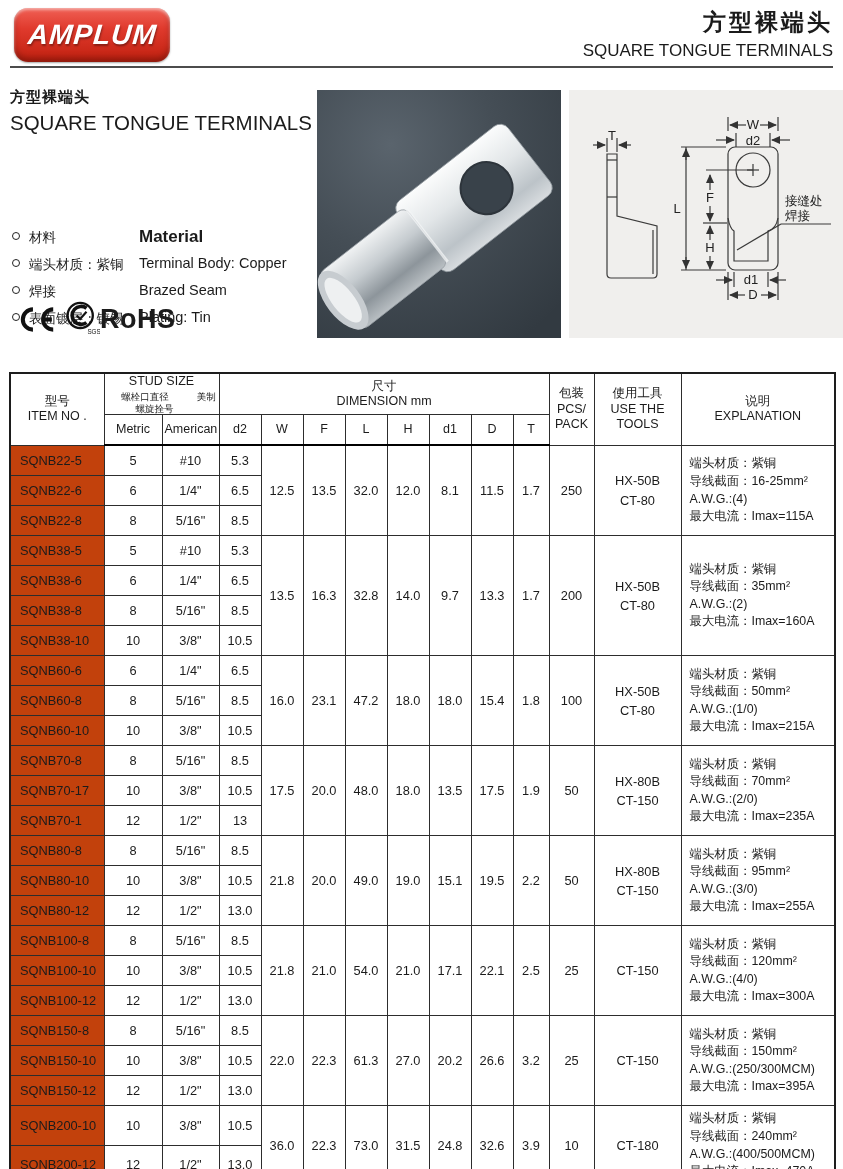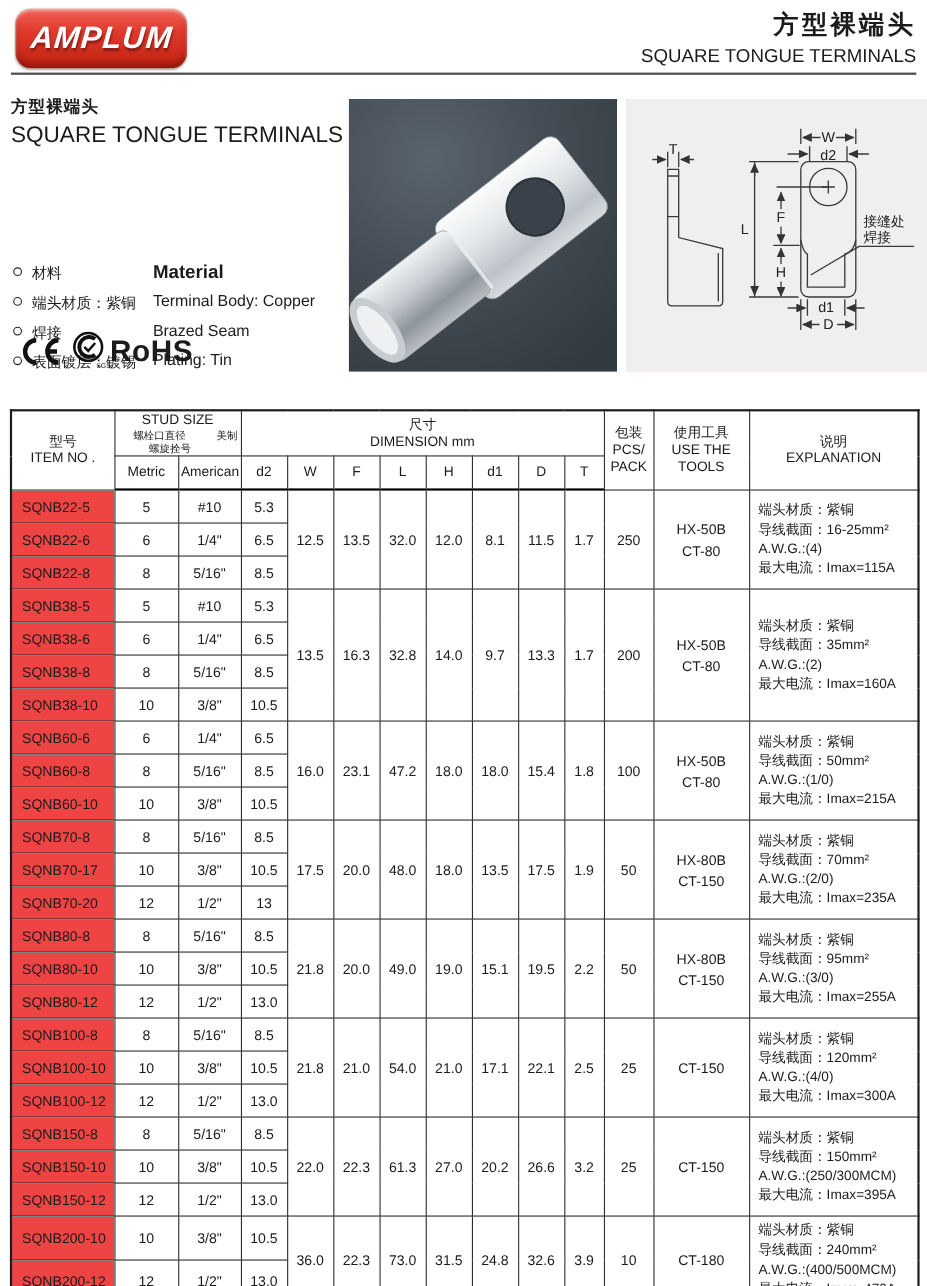--- a/index.html
+++ b/index.html
@@ -15,21 +15,21 @@
         transform:skewX(-5deg);text-shadow:1px 2px 2px rgba(0,0,0,.35);}
   .header-right{position:absolute;right:10px;top:7px;text-align:right;}
   .header-right .cn{font-size:23px;font-weight:bold;letter-spacing:3px;}
   .header-right .en{font-size:17px;margin-top:3px;}
   .header-rule{position:absolute;left:10px;right:10px;top:66px;height:2px;background:#4c4c4c;}
 
   
   .intro-left{position:absolute;left:10px;top:88px;width:302px;}
   .intro-left .cn{font-size:15px;font-weight:bold;letter-spacing:1px;}
   .intro-left .en{font-size:20.5px;margin-top:4px;}
-  .materials{position:absolute;left:10px;top:238px;width:306px;}
+  .materials{position:absolute;left:10px;top:227px;width:306px;}
   .material-row{display:flex;align-items:flex-start;margin-bottom:7px;}
   .material-row .bullet{width:6px;height:6px;border:1.5px solid #222;border-radius:50%;
         margin:5px 9px 0 2px;flex:none;}
   .material-row .cn{width:110px;font-size:13.5px;flex:none;padding-top:2px;}
   .material-row .en{font-size:14.5px;padding-top:1px;}
   .material-row.first .en{font-size:17px;font-weight:bold;padding-top:0;}
   .certs{position:absolute;left:10px;top:299px;display:flex;align-items:center;}
   .rohs{font-size:27px;font-weight:800;letter-spacing:.5px;}
 
   .photo{position:absolute;left:317px;top:90px;width:244px;height:248px;}
@@ -39,21 +39,21 @@
   .spec-table{position:absolute;left:9px;top:372px;}
   table{border-collapse:collapse;table-layout:fixed;width:825px;border:2px solid #1d1d1d;}
   td{border:1px solid #2d2d2d;text-align:center;vertical-align:middle;
      font-size:13px;line-height:1.25;padding:0 2px;overflow:hidden;}
   thead td{font-size:12.5px;}
   thead tr:first-child td{height:32px;}
   thead tr:last-child td{height:29px;border-bottom:2px solid #000000;text-align:center;}
   .h-xs{font-size:9.5px;margin-top:1px;}
   .h-xs span{margin:0 14px;}
   tbody td{height:29px;}
-  .c-item{text-align:left;padding-left:9px;background:#ef4444;font-size:12.8px;}
+  .c-item{text-align:left;padding-left:9px;background:#c2410c;font-size:12.8px;}
   .c-num{font-size:12.8px;}
   .c-tools{white-space:pre-line;font-size:12.8px;line-height:1.5;margin-top:32px;}
   .c-expl{white-space:pre-line;text-align:left;font-size:12.4px;line-height:1.42;padding:4px 4px 4px 8px;}
 </style>
 </head>
 <body>
 
 <div class="page">
 
   <div class="logo">
@@ -398,21 +398,21 @@
 A.W.G.:(2/0)
 最大电流：Imax=235A</td>
           </tr>
           <tr>
             <td class="c-item">SQNB70-17</td>
             <td class="c-num">10</td>
             <td class="c-num">3/8"</td>
             <td class="c-num">10.5</td>
           </tr>
           <tr>
-            <td class="c-item">SQNB70-20</td>
+            <td class="c-item">SQNB70-1</td>
             <td class="c-num">12</td>
             <td class="c-num">1/2"</td>
             <td class="c-num">13</td>
           </tr>
           <tr>
             <td class="c-item">SQNB80-8</td>
             <td class="c-num">8</td>
             <td class="c-num">5/16"</td>
             <td class="c-num">8.5</td>
             <td class="c-num" rowspan="3">21.8</td>

